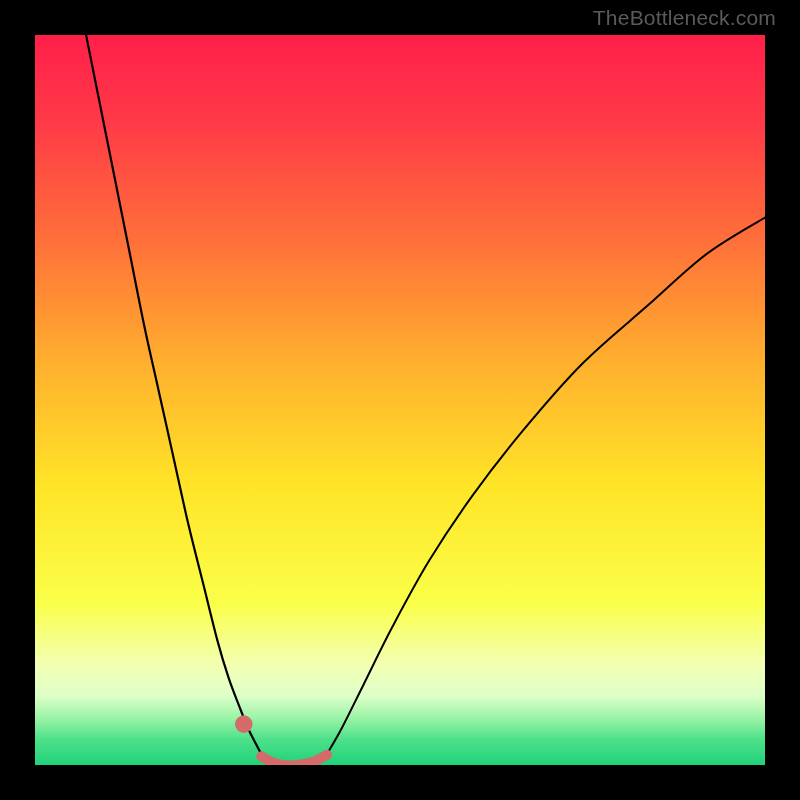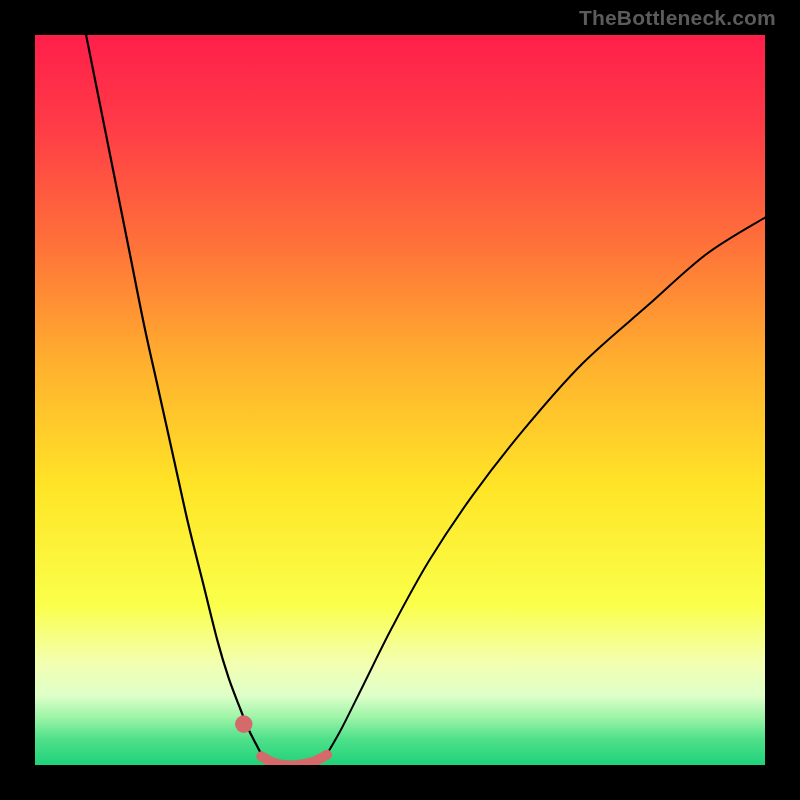--- a/index.html
+++ b/index.html
@@ -23,21 +23,21 @@
     width: 730px;
     height: 730px;
     overflow: hidden;
   }
   .watermark {
     position: absolute;
     top: 6px;
     right: 24px;
     color: #5b5b5b;
     font-size: 21px;
-    font-weight: 700;
+    font-weight: 400;
     letter-spacing: 0.2px;
   }
   svg { display: block; }
 </style>
 </head>
 <body>
 
 <div class="frame">
 
   <div class="watermark">TheBottleneck.com</div>

